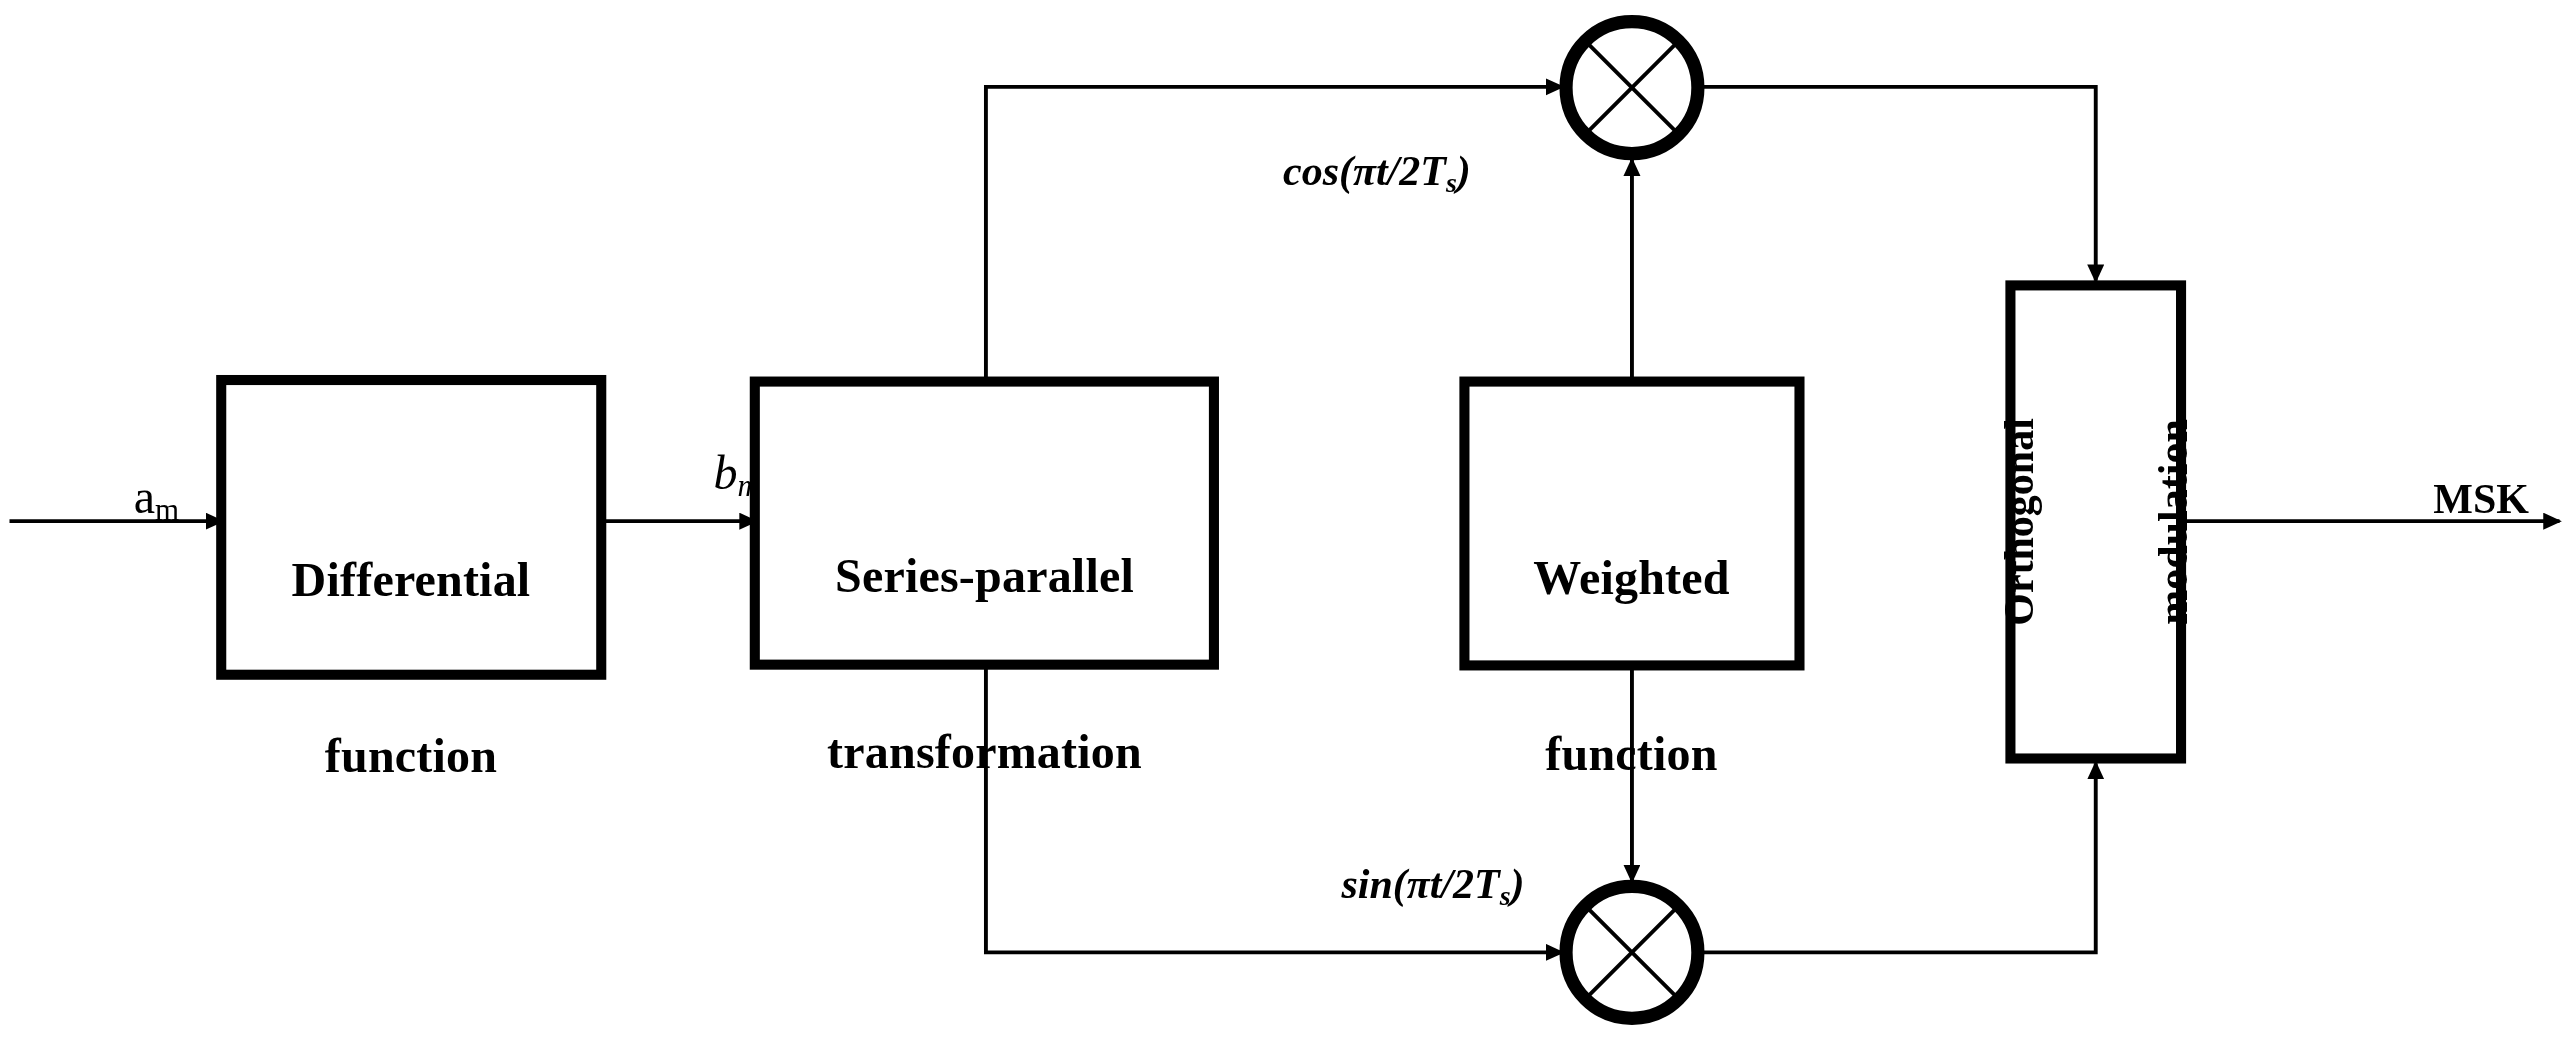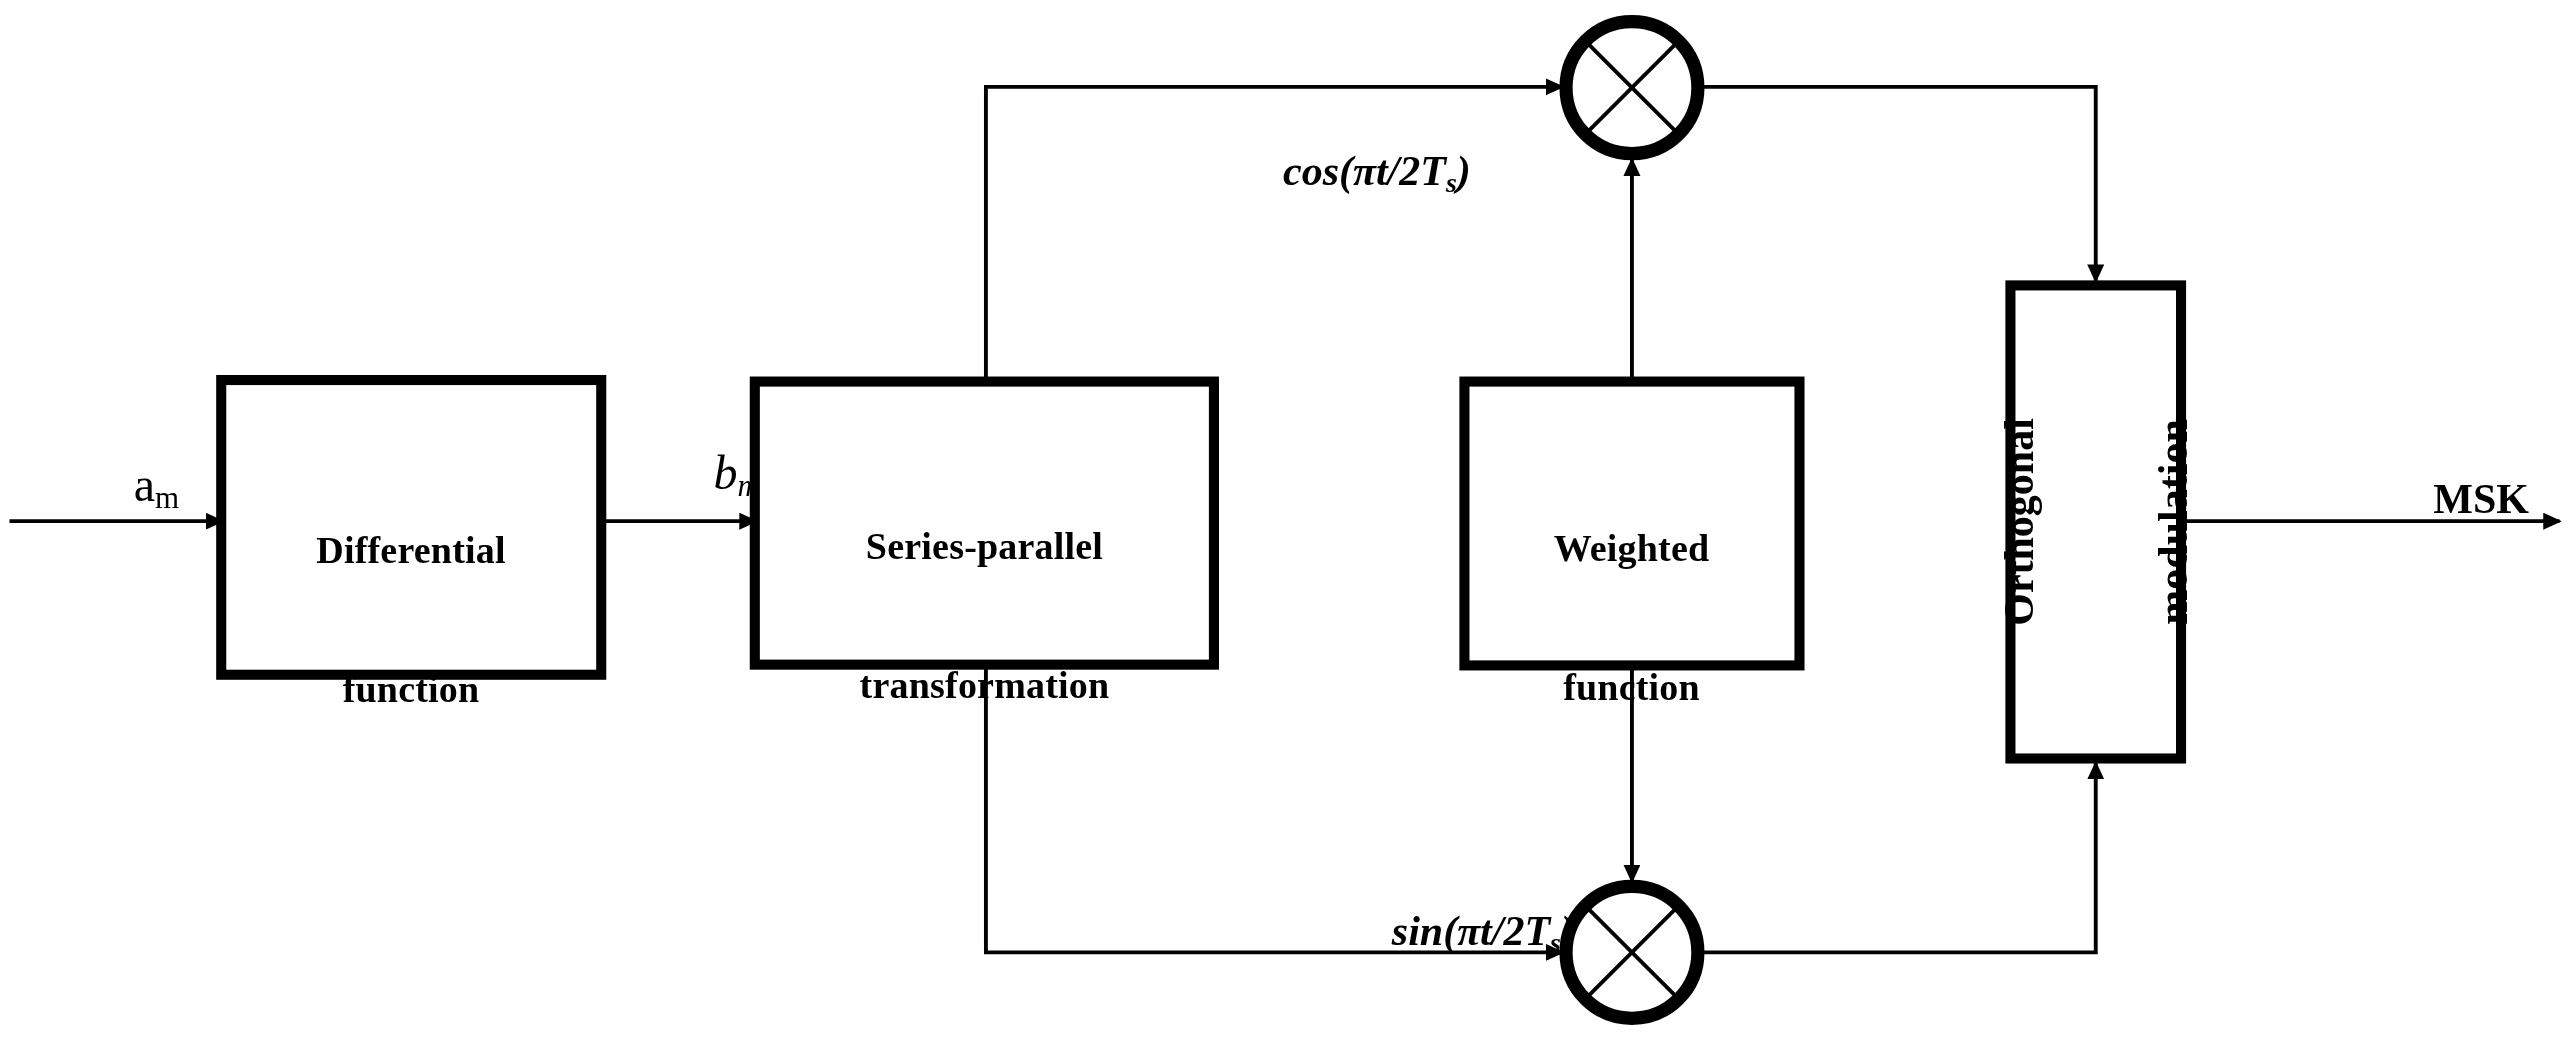--- a/index.html
+++ b/index.html
@@ -30,21 +30,21 @@
   .lbl {
     position: absolute;
     color: #000000;
     line-height: 1.12;
     text-align: center;
     white-space: pre;
     font-family: "Liberation Serif", "DejaVu Serif", serif;
   }
   .block-label {
     font-weight: bold;
-    font-size: 38px;
+    font-size: 48px;
     letter-spacing: 0.2px;
   }
   .block-label.two-line { line-height: 1.22; }
 
   .vert-label {
     font-weight: bold;
     font-size: 42px;
     line-height: 1.22;
     transform-origin: center center;
     transform: rotate(-90deg);
@@ -125,21 +125,21 @@
       <line x1="2044" y1="53" x2="2164" y2="173" stroke="#000000" stroke-width="5"></line>
       <line x1="2164" y1="53" x2="2044" y2="173" stroke="#000000" stroke-width="5"></line>
     </g>
     <g>
       <circle cx="2104" cy="1228" r="85" fill="#ffffff" stroke="#000000" stroke-width="17"></circle>
       <line x1="2044" y1="1168" x2="2164" y2="1288" stroke="#000000" stroke-width="5"></line>
       <line x1="2164" y1="1168" x2="2044" y2="1288" stroke="#000000" stroke-width="5"></line>
     </g>
   </svg>
 
-  <div class="lbl sig-label" style="left:47px; top:404px; width:171px; ">
+  <div class="lbl sig-label" style="left:47px; top:416px; width:171px; ">
     <span>a</span><span class="sub">m</span>
   </div>
 
   <div class="lbl block-label two-line" style="left:221px; top:434px; width:380px;">
     <div>Differential</div>
     <div>function</div>
   </div>
 
   <div class="lbl sig-label" style="left:593px; top:392px; width:167px; text-align:right;font-style:italic;">
     <span>b</span><span class="sub">m</span>
@@ -160,21 +160,21 @@
     <div class="lbl vert-label" style="position:relative; left:auto; top:auto; width:465px; text-align:center;">
       <div>Orthogonal</div>
       <div>modulation</div>
     </div>
   </div>
 
   <div class="lbl trig-label" style="left:1241px; top:101px; width:326px; text-align:left;">
     <span>cos</span><span>(πt/2T</span><span class="sub">s</span><span>)</span>
   </div>
 
-  <div class="lbl trig-label" style="left:1249px; top:861px; width:326px; text-align:right;">
+  <div class="lbl trig-label" style="left:1249px; top:814px; width:326px; text-align:center;">
     <span>sin</span><span>(πt/2T</span><span class="sub">s</span><span>)</span>
   </div>
 
   <div class="lbl out-label" style="left:2234px; top:372px; width:295px; text-align:right;">
     <div>MSK</div>
   </div>
 
 </div>
 
 

